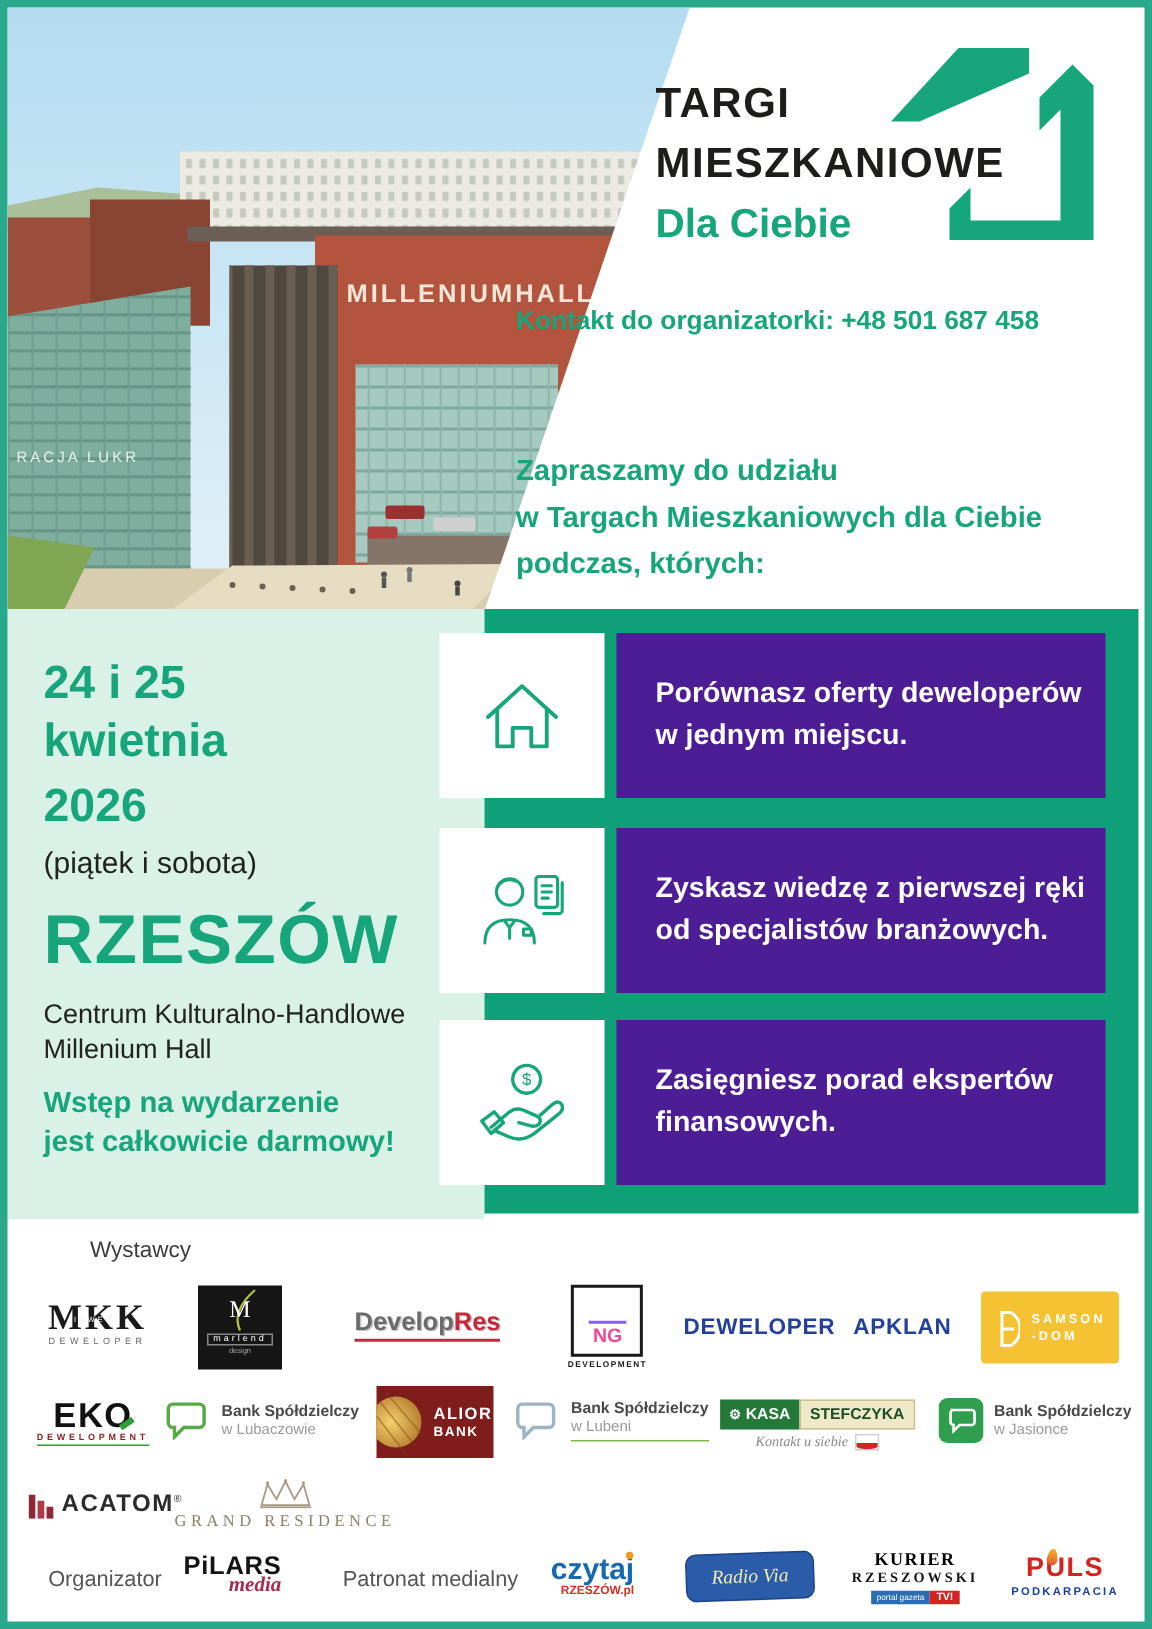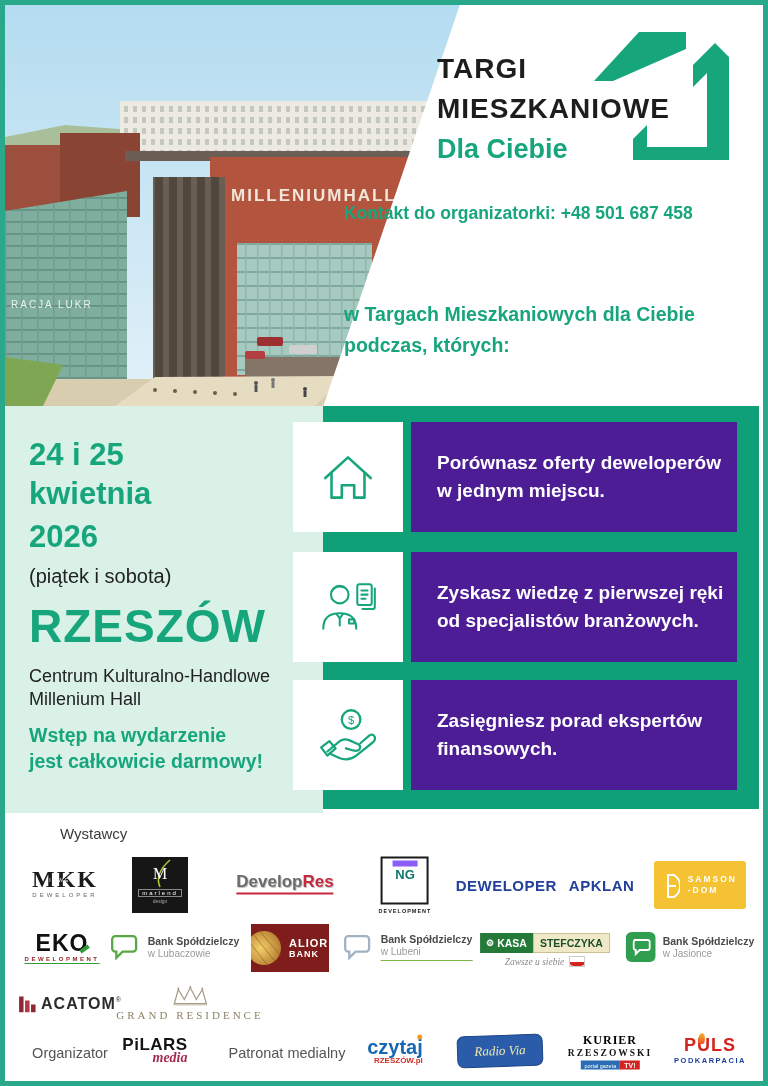--- a/index.html
+++ b/index.html
@@ -53,21 +53,21 @@
   .marlend-curve{position:absolute;left:8px;top:1px;}
   .marlend-letter{color:#fff;font-size:16px;margin-top:8px;font-family:"Liberation Serif",serif;z-index:1;}
   .marlend-name{font-size:6px;color:#fff;letter-spacing:2px;border:1px solid #888;padding:0 3px;margin-top:6px;z-index:1;}
   .marlend-sub{font-size:5px;color:#a6a6a6;margin-top:1px;z-index:1;}
 
   .dr-word{font-size:17px;font-weight:bold;color:#6b6b6b;border-bottom:2px solid #c8283c;
            padding-bottom:1px;text-shadow:1px 1px 0 #c4c4c4;}
   .dr-2{color:#c8283c;}
 
   .ng-box{width:44px;height:44px;border:2px solid #1a1a1a;display:flex;align-items:flex-end;justify-content:center;background:#fff;}
-  .ng-name{font-size:13px;font-weight:bold;color:#0f766e;border-top:6px solid #8b5cf6;padding:0 3px;margin-bottom:21px;}
+  .ng-name{font-size:13px;font-weight:bold;color:#ec4899;border-top:2px solid #8b5cf6;padding:0 3px;margin-bottom:5px;}
   .ng-sub{font-size:5.5px;font-weight:bold;letter-spacing:1px;color:#1a1a1a;margin-top:3px;}
 
   .apklan{display:flex;gap:12px;font-size:15px;font-weight:800;color:#23409a;letter-spacing:.5px;}
 
   .samson-box{width:92px;height:48px;background:#f4c233;border-radius:3px;display:flex;align-items:center;
               padding:0 9px;box-sizing:border-box;gap:8px;}
   .samson-text{color:#fff;font-size:8.5px;letter-spacing:2px;font-weight:bold;line-height:11px;}
 
   .eko-name{font-size:23px;font-weight:900;color:#111;letter-spacing:1px;line-height:22px;position:relative;}
   .eko-name::after{content:"";position:absolute;right:-1px;bottom:3px;width:10px;height:4px;background:#2e9e3a;transform:rotate(-35deg);}
@@ -203,20 +203,21 @@
         <path d="M40 133 L40 112 L54 98 L54 120 L114 120 L114 46 L100 60 L100 38 L122 16 L136 30 L136 133 Z" fill="#17a57c"></path>
       </svg>
       <div class="brand-t1">TARGI</div>
       <div class="brand-t2">MIESZKANIOWE</div>
       <div class="brand-sub">Dla Ciebie</div>
     </div>
 
     <div class="contact">Kontakt do organizatorki: +48 501 687 458</div>
 
     <div class="intro">
+      <div>Zapraszamy do udziału</div>
       <div>w Targach Mieszkaniowych dla Ciebie</div>
       <div>podczas, których:</div>
     </div>
   </section>
 
   <section class="mid">
     <aside class="sidebar">
       <div class="sb sb-date">
         <div>24 i 25</div>
         <div>kwietnia</div>
@@ -383,21 +384,21 @@
 
     <div class="bl" style="left:540px;top:137px;">
       <div class="kasa-row">
         <span class="kasa-green">
           <span class="kasa-gear">⚙</span>
           <span>KASA</span>
         </span>
         <span class="kasa-cream">STEFCZYKA</span>
       </div>
       <div class="kasa-tagline">
-        <span>Zawsze u siebie</span>
+        <span>Kontakt u siebie</span>
         <span class="flag">
             <span class="flag-w"></span>
             <span class="flag-r"></span>
           </span>
       </div>
     </div>
 
     <div class="bl hrow" style="left:685px;top:134px;">
       <svg width="30" height="30" viewBox="0 0 30 30">
         <rect width="30" height="30" rx="6" fill="#2f9e4f"></rect>

